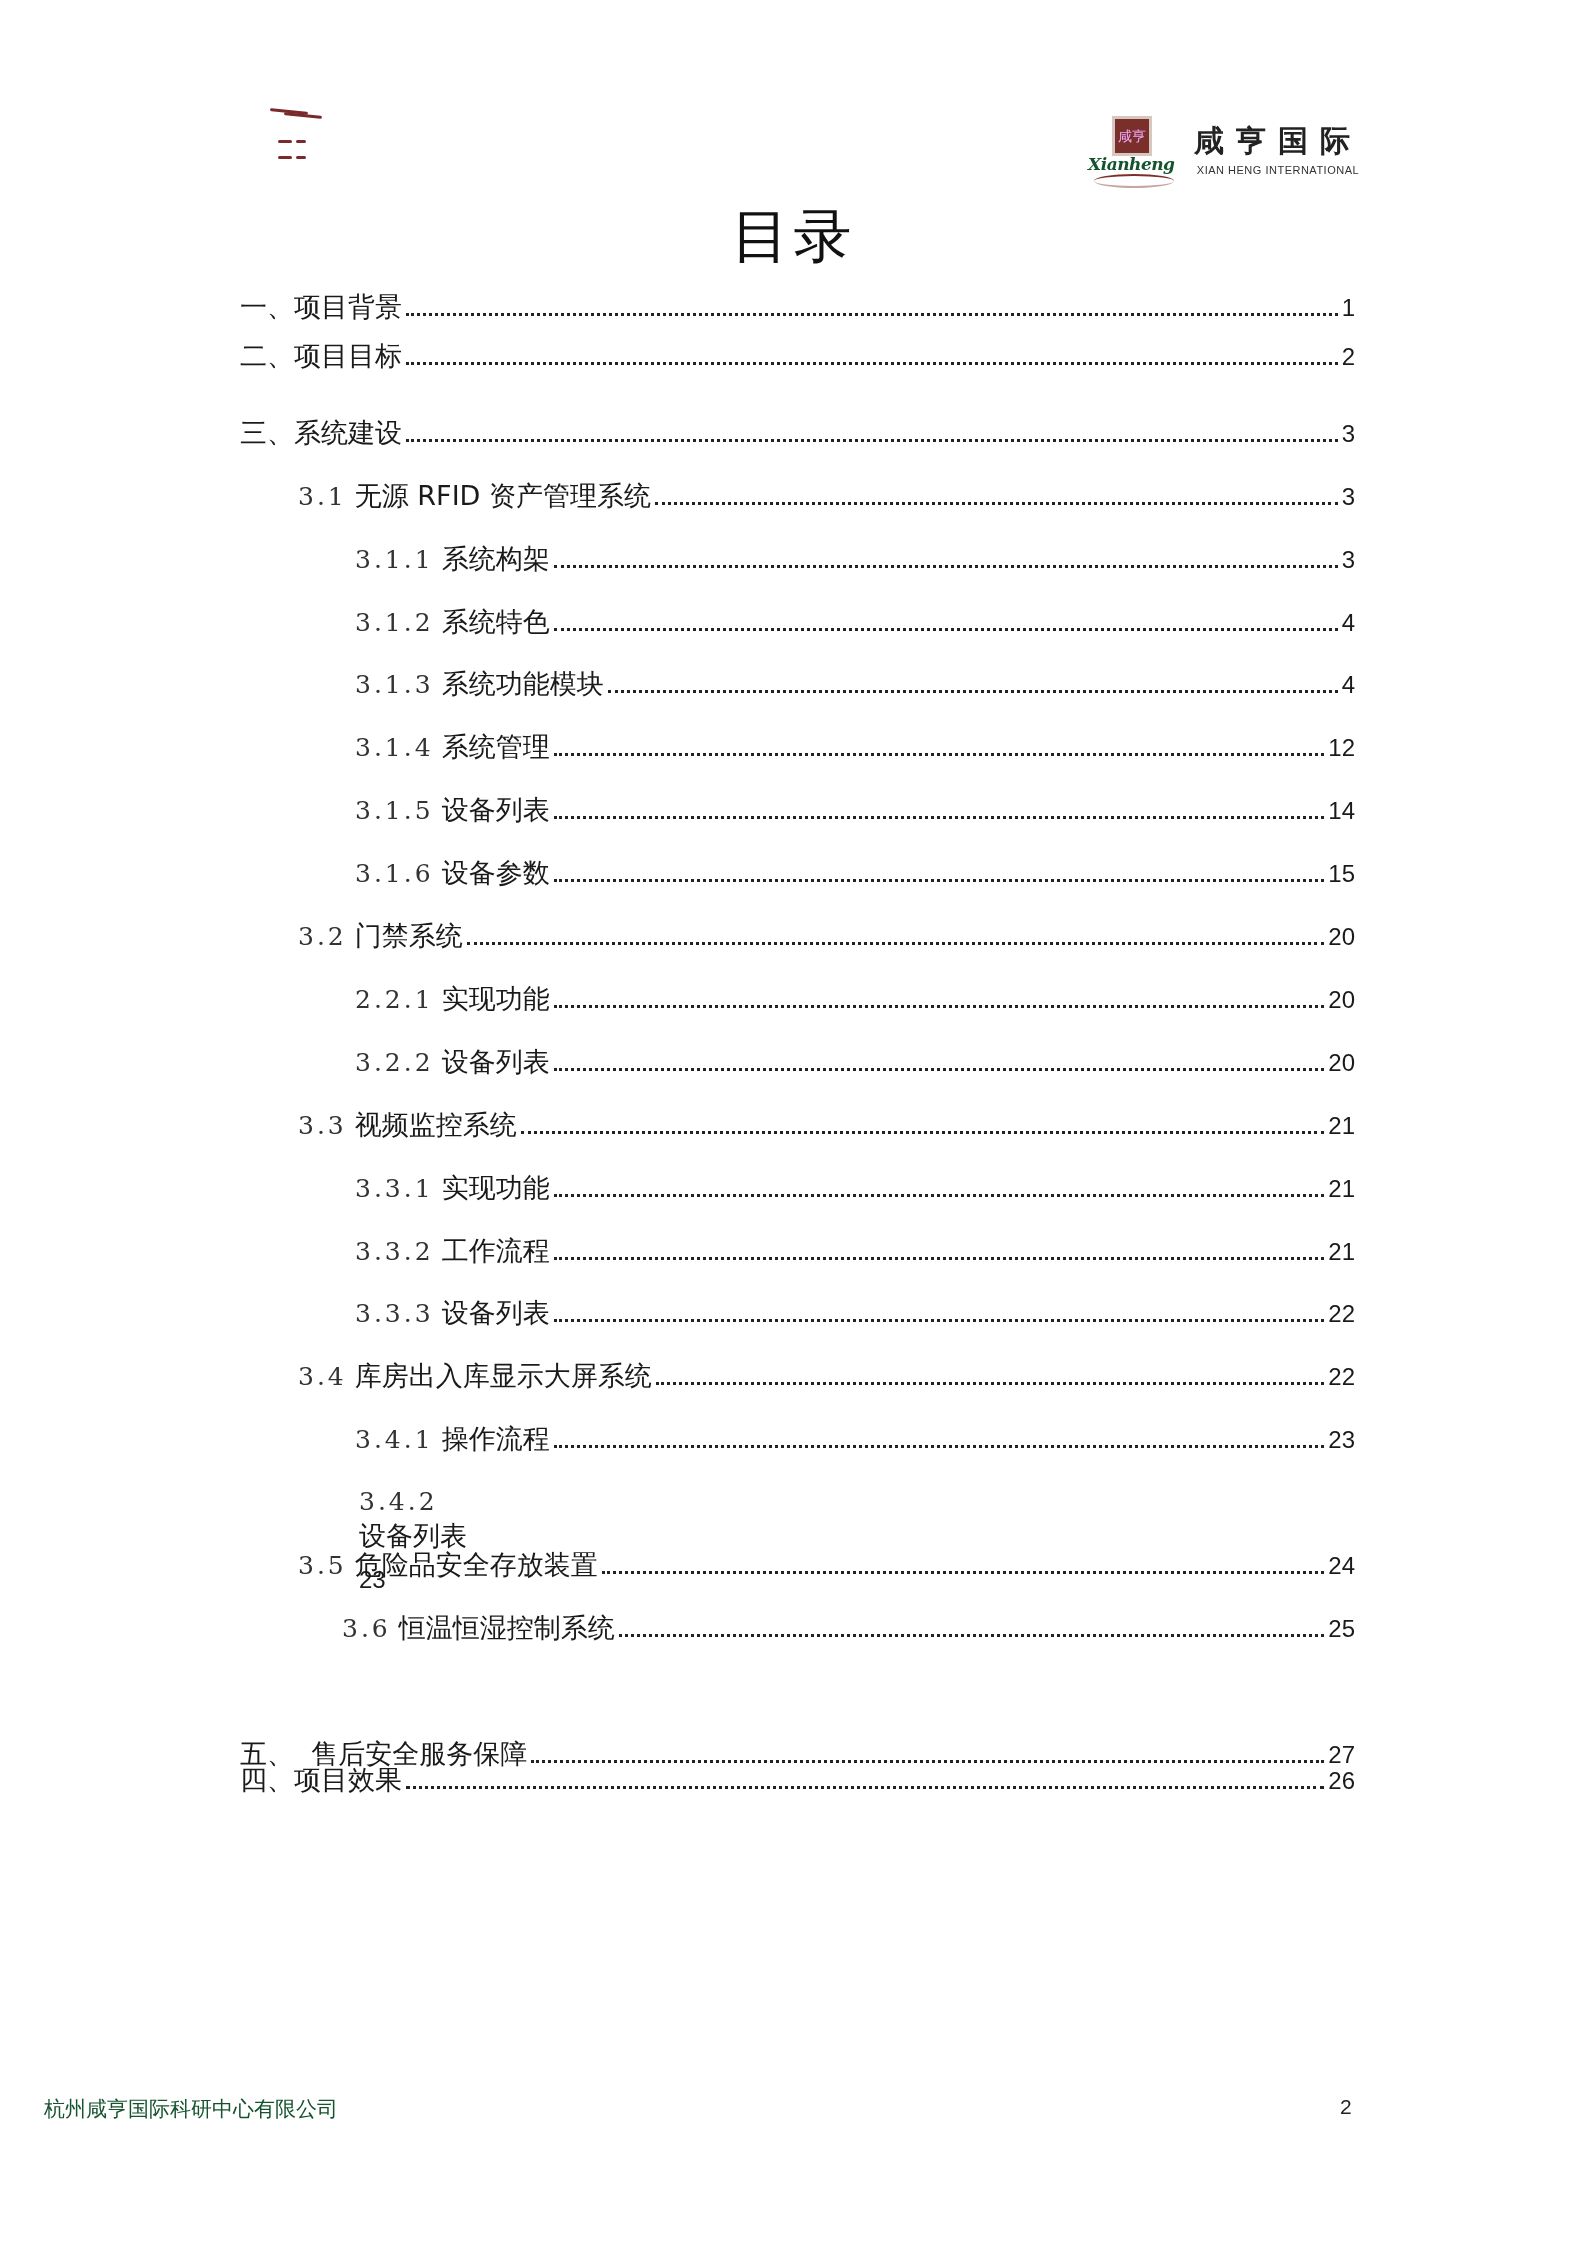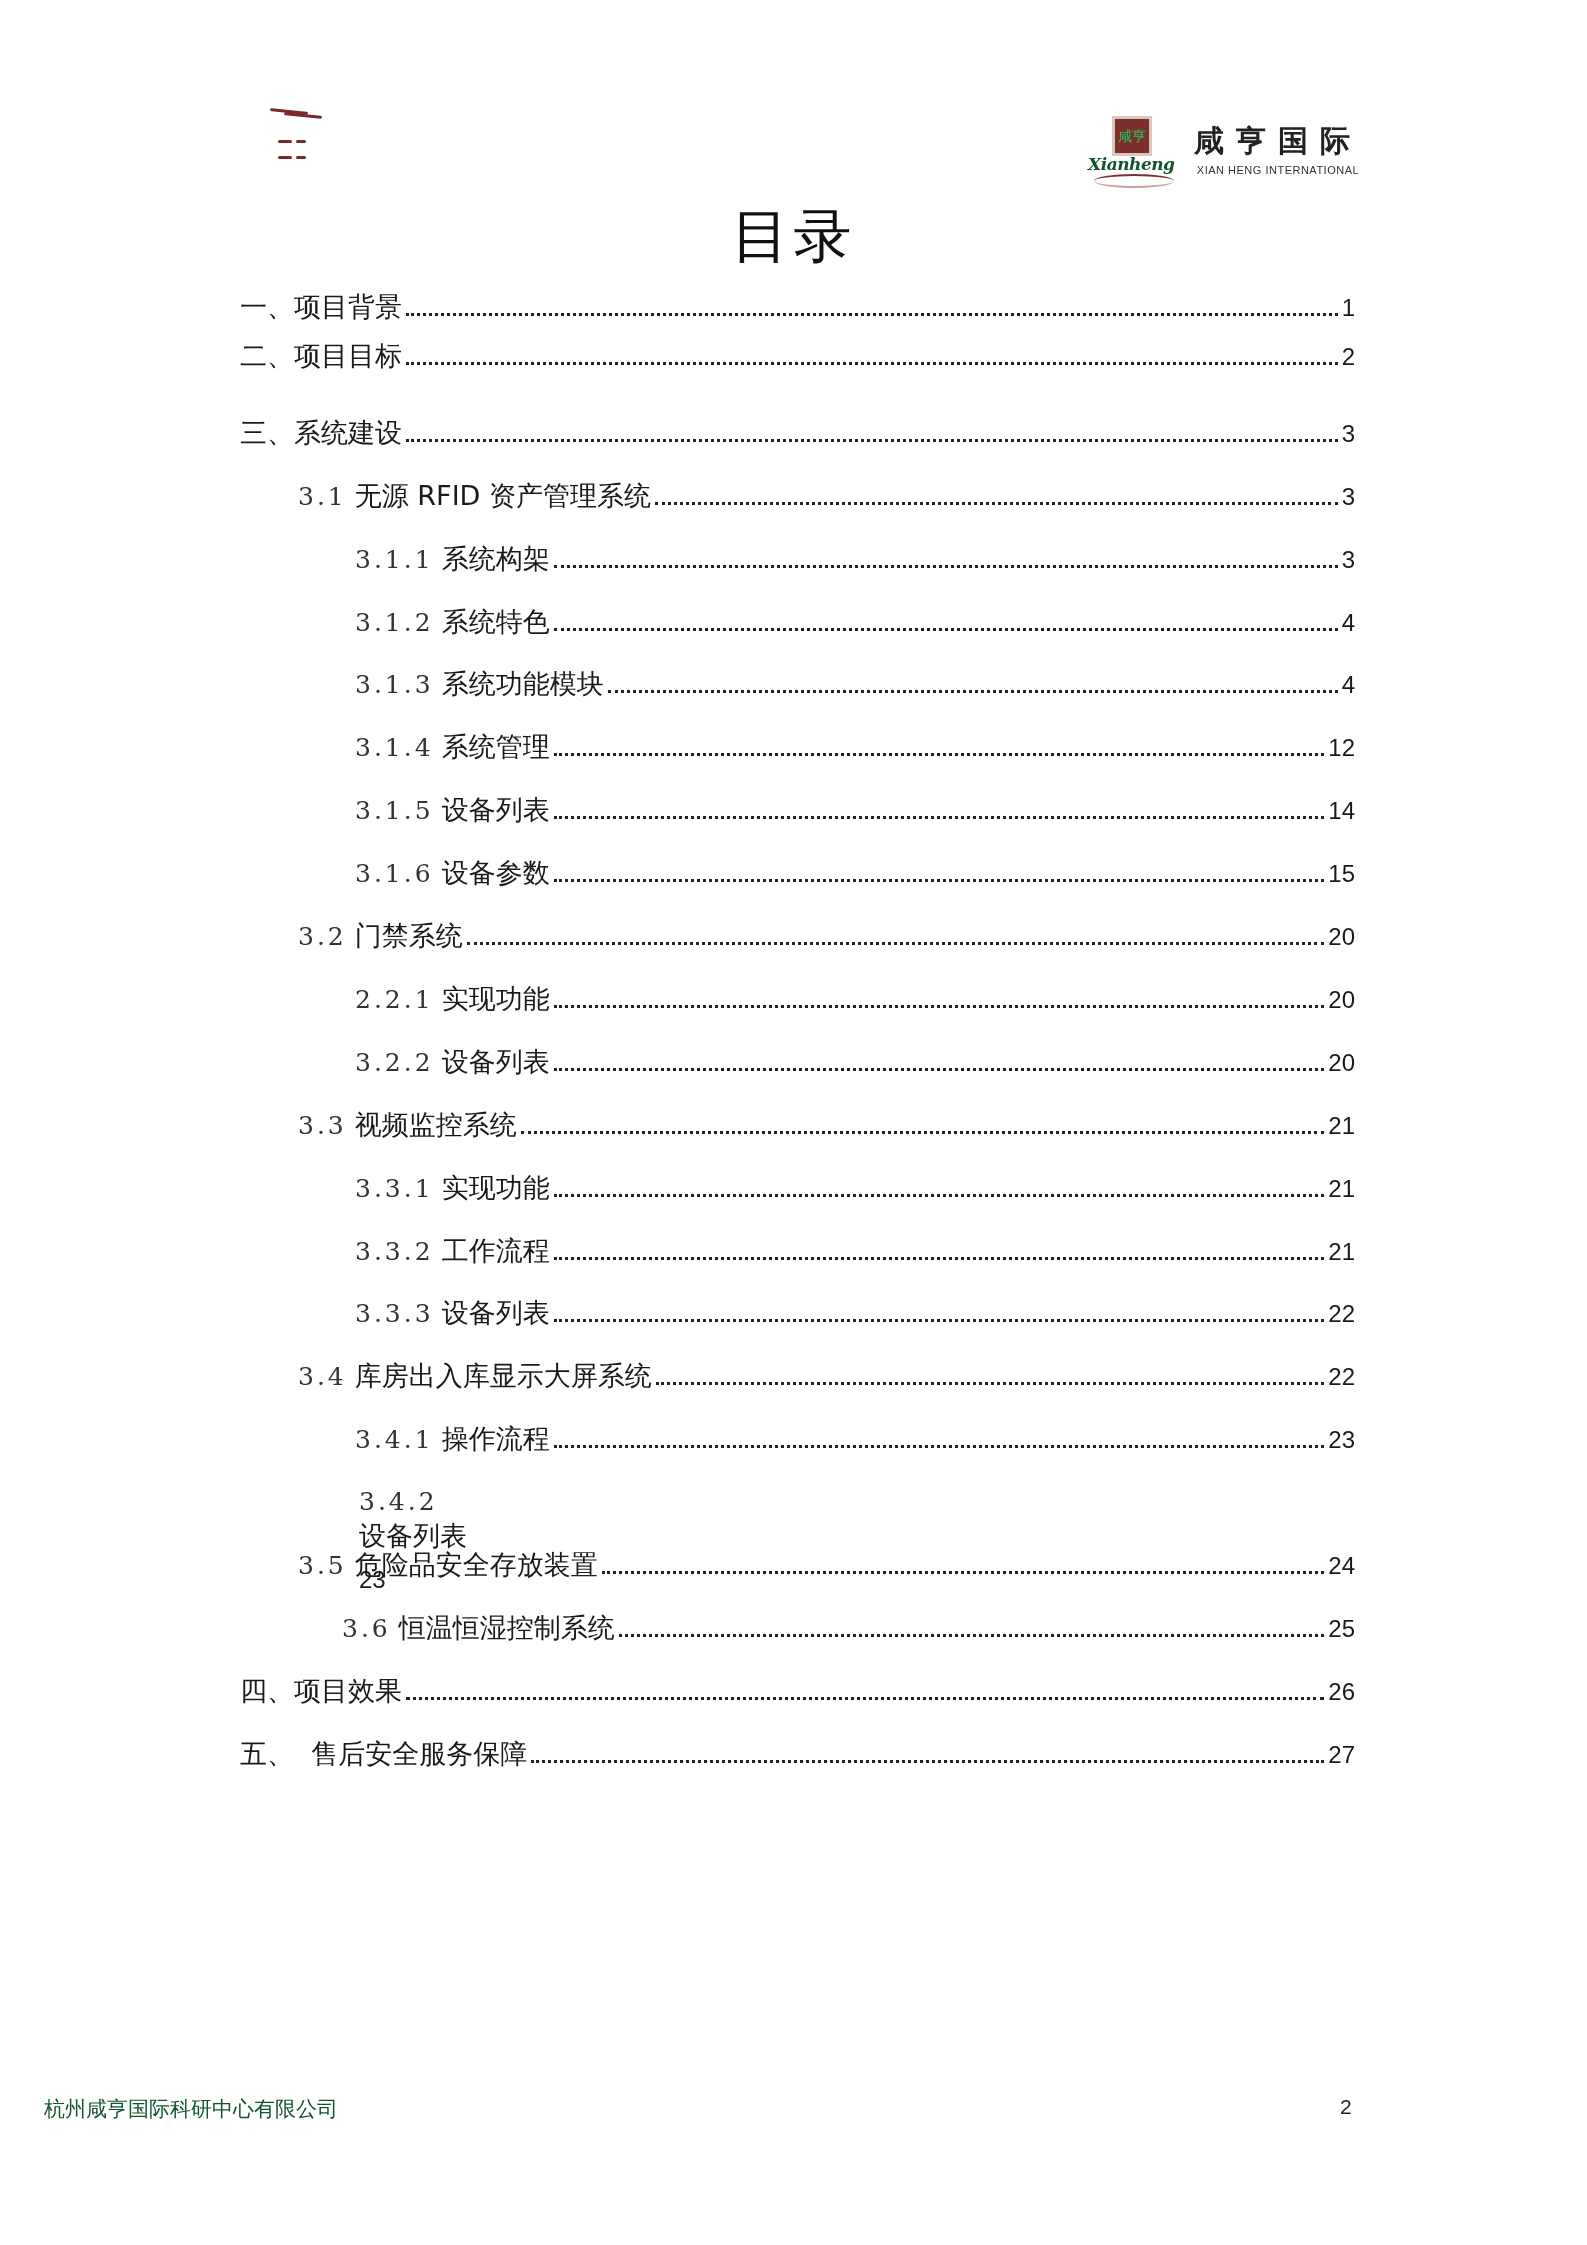--- a/index.html
+++ b/index.html
@@ -4,21 +4,21 @@
   <style>
     html, body { margin: 0; padding: 0; background: #ffffff; }
     body { width: 1587px; height: 2245px; position: relative; overflow: hidden;
       font-family: "DejaVu Sans", "Liberation Sans", sans-serif; color: #1a1a1a; }
 
     .header-left-mark { position: absolute; left: 268px; top: 108px; width: 60px; height: 56px; }
     .header-left-mark span { position: absolute; display: block; height: 3px; background: #7a2a2a; border-radius: 2px; }
 
     .logo { position: absolute; left: 1088px; top: 110px; display: flex; align-items: center; }
     .logo-emblem { width: 92px; height: 76px; position: relative; }
-    .logo-square { position: absolute; left: 24px; top: 6px; width: 40px; height: 40px; background: #7b2f2b; border: 3px solid #d8c6c1; box-sizing: border-box; color: #22c55e; font-size: 20px; line-height: 34px; text-align: center; font-family: "DejaVu Serif", serif; }
+    .logo-square { position: absolute; left: 24px; top: 6px; width: 40px; height: 40px; background: #7b2f2b; border: 3px solid #d8c6c1; box-sizing: border-box; color: #f0abfc; font-size: 20px; line-height: 34px; text-align: center; font-family: "DejaVu Serif", serif; }
     .logo-script { position: absolute; left: 0; top: 44px; font-family: "DejaVu Serif", serif; font-style: italic; font-weight: bold; font-size: 17px; color: #14532d; letter-spacing: -0.5px; }
     .logo-waves { position: absolute; left: 6px; top: 64px; width: 80px; height: 10px; border-top: 2px solid #7b2f2b; border-bottom: 2px solid #c7a7a3; border-radius: 50%; }
     .logo-text { margin-left: 14px; display: flex; flex-direction: column; align-items: center; }
     .logo-cn { font-family: "DejaVu Serif", serif; font-size: 30px; letter-spacing: 12px; color: #222; font-weight: bold; }
     .logo-en { font-family: "Liberation Sans", sans-serif; font-size: 11px; letter-spacing: 0.5px; color: #333; margin-top: 2px; }
 
     .toc-title { position: absolute; left: 0; right: 0; top: 198px; text-align: center; font-size: 58px; font-weight: 300; color: #111; letter-spacing: 4px; }
 
     .toc { position: absolute; left: 0; top: 0; width: 1587px; }
     .toc-entry { position: absolute; display: flex; align-items: baseline; font-size: 27px; line-height: 34px; height: 34px; }
@@ -179,21 +179,21 @@
       <span class="label">危险品安全存放装置</span>
       <span class="dots"></span>
       <span class="page">24</span>
     </div>
     <div class="toc-entry" style="left: 298px; width: 1057px; top: 1611px;">
       <span class="num" style="margin-right: 8px; margin-left: 44px;">3.6</span>
       <span class="label">恒温恒湿控制系统</span>
       <span class="dots"></span>
       <span class="page">25</span>
     </div>
-    <div class="toc-entry" style="left: 240px; width: 1115px; top: 1674px; justify-content: flex-end;">
+    <div class="toc-entry" style="left: 240px; width: 1115px; top: 1763px; justify-content: flex-end;">
       <span class="label">四、项目效果</span>
       <span class="dots"></span>
       <span class="page">26</span>
     </div>
     <div class="toc-entry" style="left: 240px; width: 1115px; top: 1737px;">
       <span class="label">五、  售后安全服务保障</span>
       <span class="dots"></span>
       <span class="page">27</span>
     </div>
   </div>

